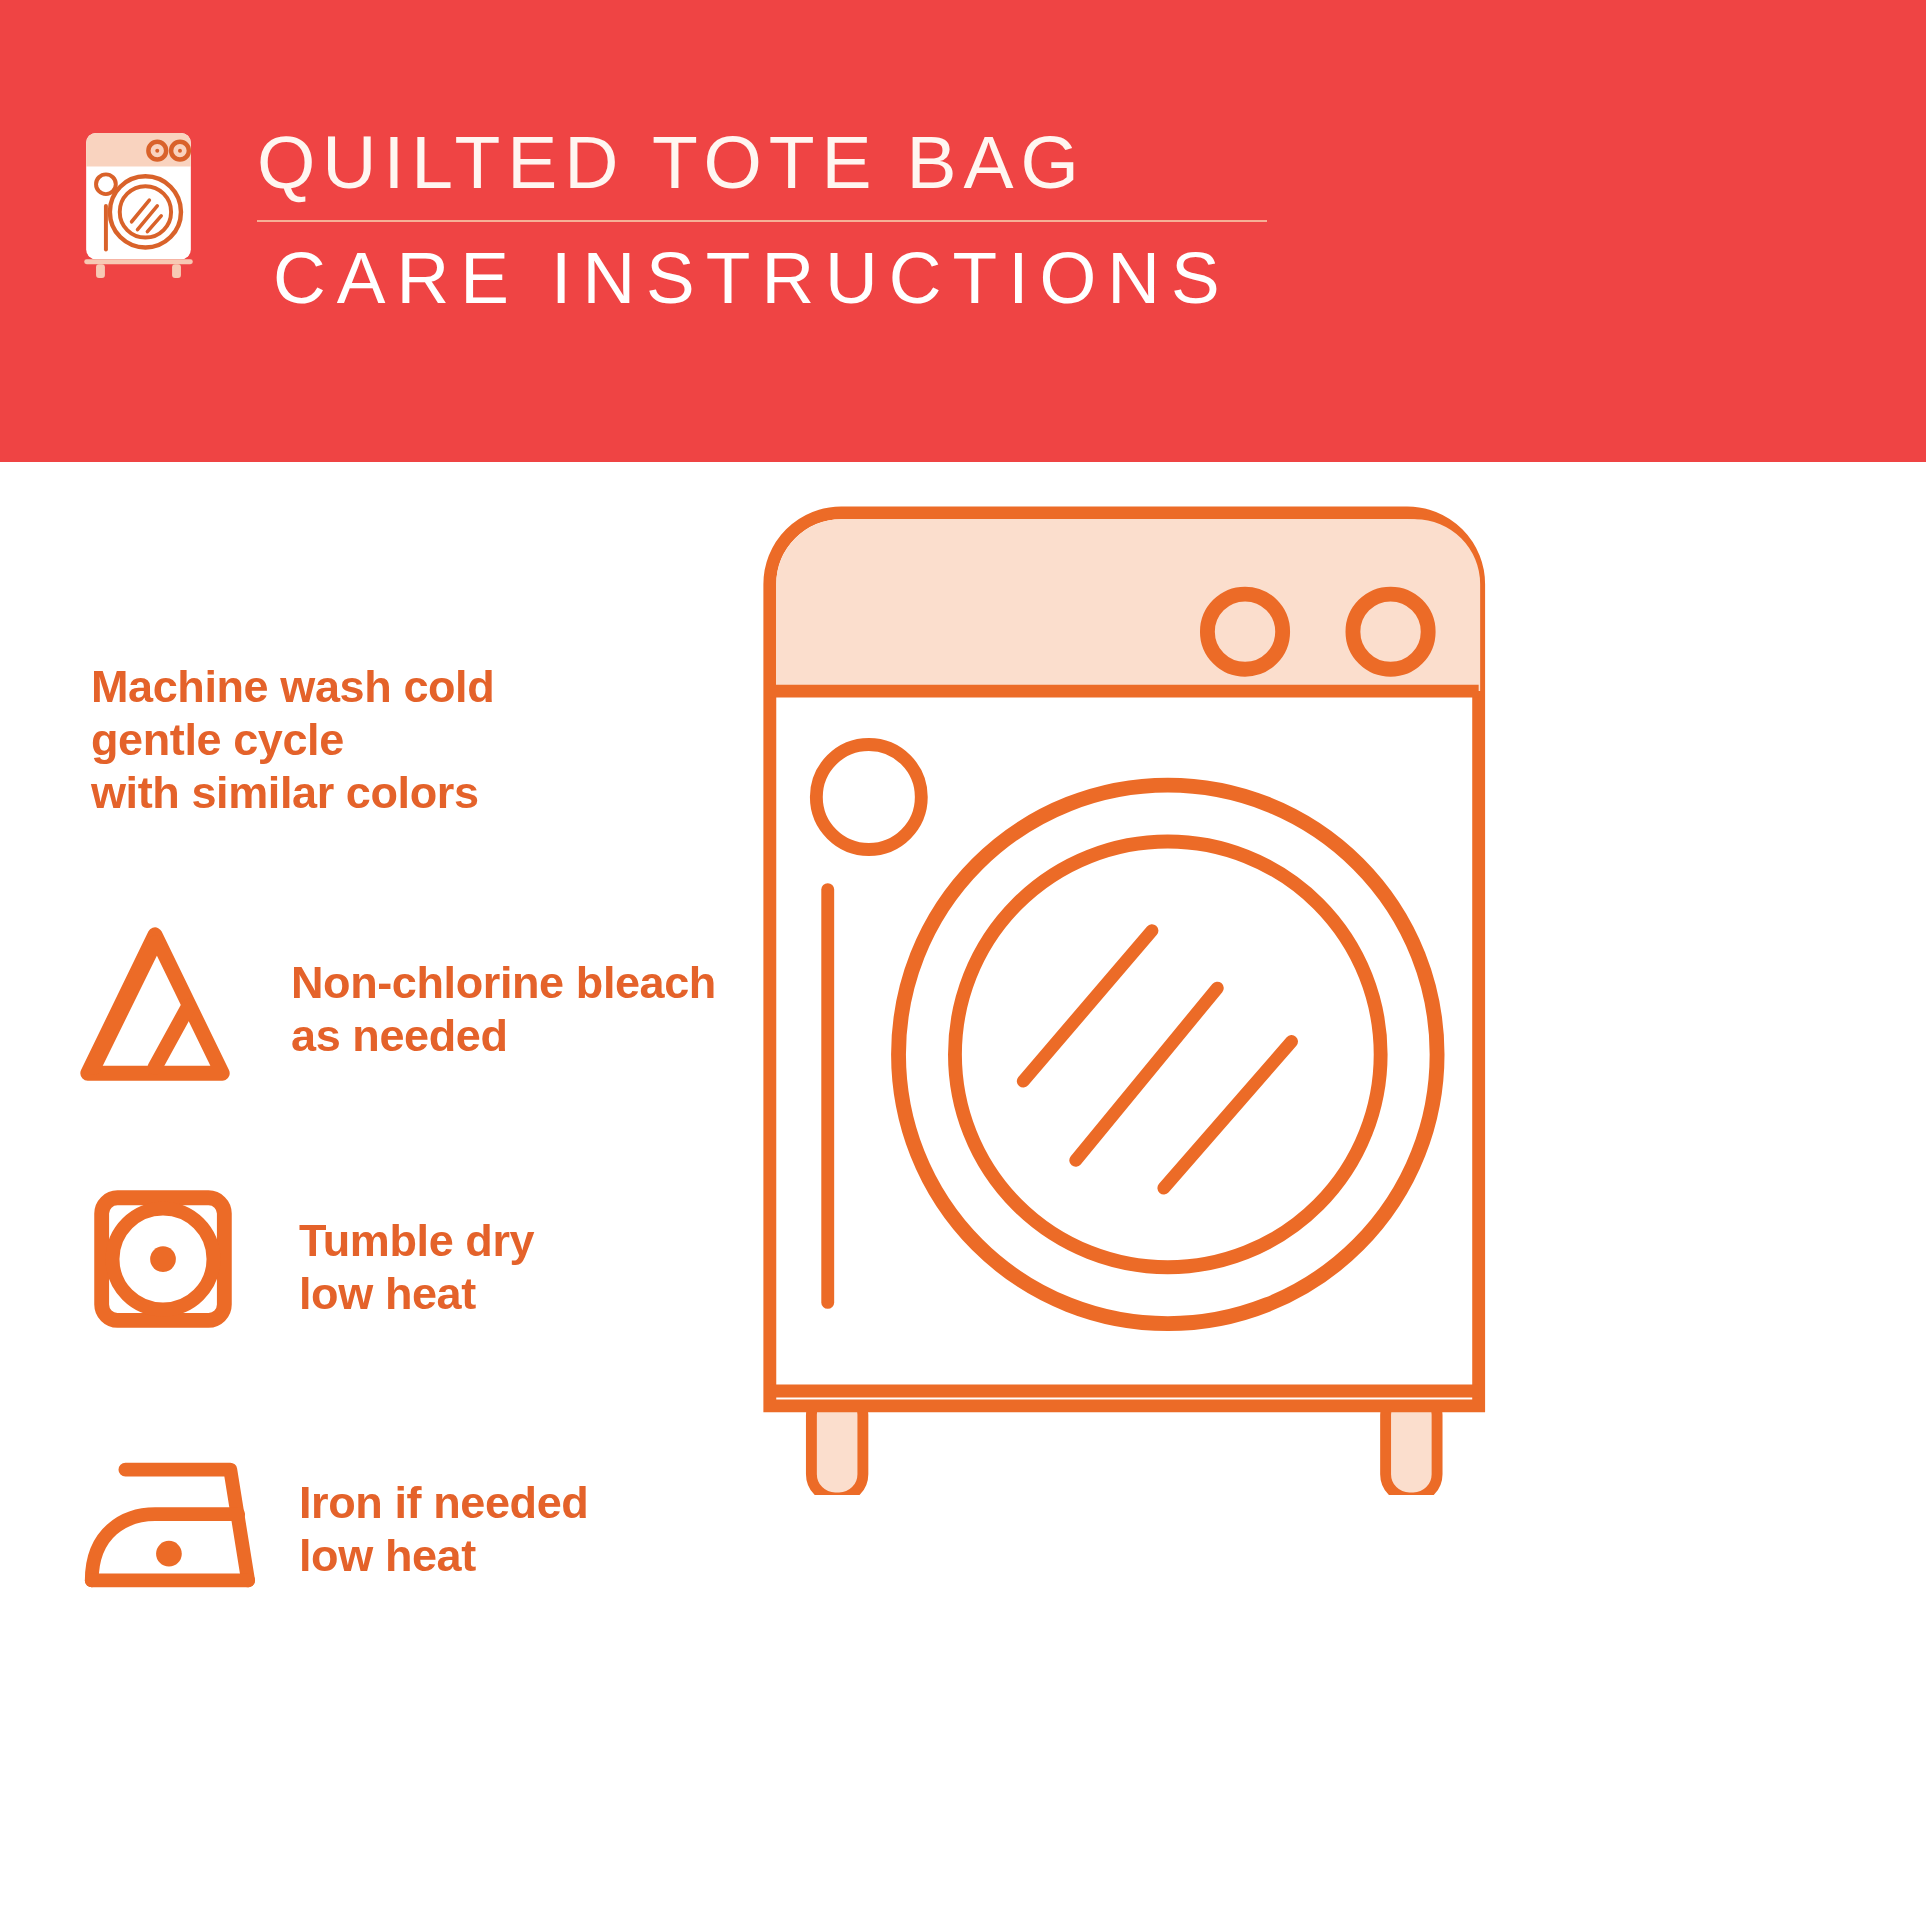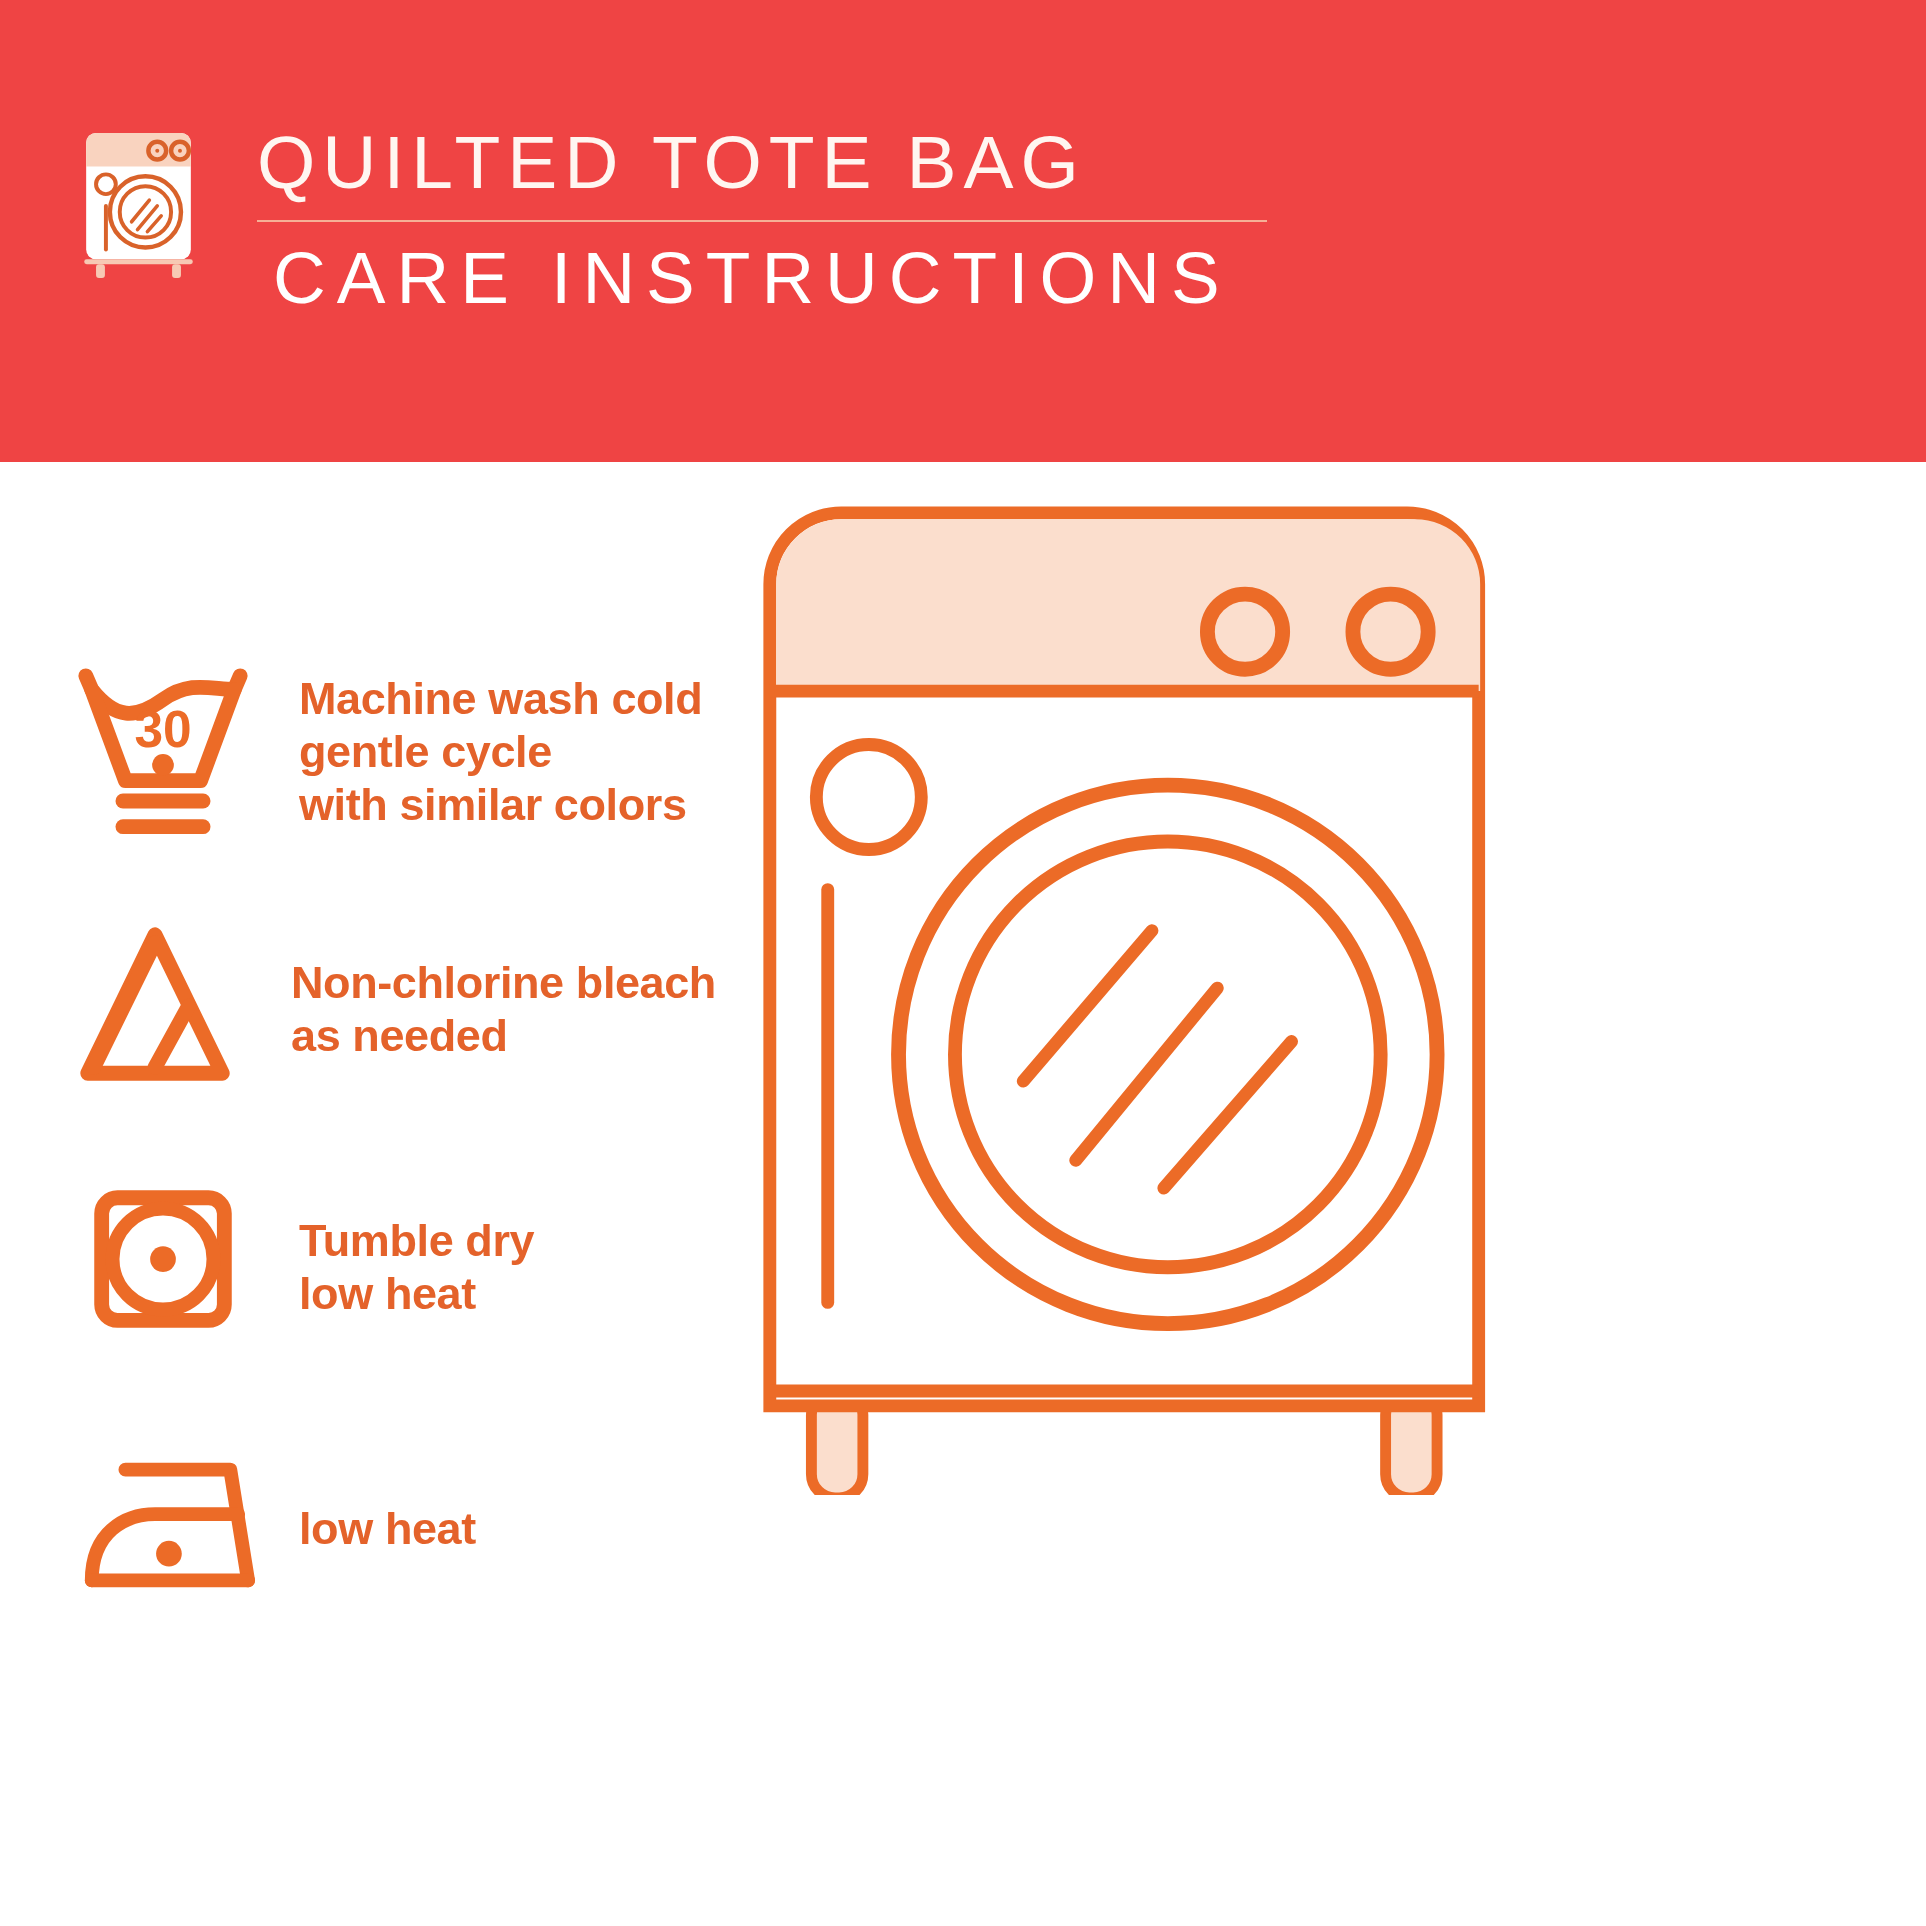--- a/index.html
+++ b/index.html
@@ -113,32 +113,20 @@
         <div class="title-rule"></div>
         <h2 class="subtitle">CARE INSTRUCTIONS</h2>
       </div>
 
     </div>
   </div>
 
   <div class="care-list">
 
     <div class="care-row row-1">
-      <div class="care-icon">
-        <svg width="198" height="183" viewBox="0 0 200 185" fill="none">
-          <g stroke="#EC6B27" stroke-width="15" stroke-linecap="round" stroke-linejoin="round" fill="none">
-            <path d="M22 16 L28 30 C52 60 72 60 100 40 C128 20 150 30 172 30 L178 16"></path>
-            <path d="M28 30 L62 122 L138 122 L172 30"></path>
-          </g>
-          <text x="100" y="88" text-anchor="middle" font-family="Liberation Sans, sans-serif" font-size="52" font-weight="700" fill="#EC6B27">30</text>
-          <circle cx="100" cy="106" r="11" fill="#EC6B27"></circle>
-          <rect x="52" y="135" width="96" height="15" rx="7.5" fill="#EC6B27"></rect>
-          <rect x="52" y="161" width="96" height="15" rx="7.5" fill="#EC6B27"></rect>
-        </svg>
-      </div>
       <div class="care-text">
         <div>Machine wash cold</div>
         <div>gentle cycle</div>
         <div>with similar colors</div>
       </div>
     </div>
 
     <div class="care-row row-2">
       <div class="care-icon">
         <svg width="198" height="183" viewBox="0 0 200 185" fill="none">
@@ -174,20 +162,21 @@
         <svg width="198" height="183" viewBox="0 0 200 185" fill="none">
           <g stroke="#EC6B27" stroke-width="14" stroke-linecap="round" stroke-linejoin="round" fill="none">
             <path d="M62 33 H168 L186 145"></path>
             <path d="M28 145 C28 96 62 78 92 78 H176"></path>
             <path d="M28 145 H186"></path>
           </g>
           <circle cx="106" cy="118" r="13" fill="#EC6B27"></circle>
         </svg>
       </div>
       <div class="care-text">
+        <div>Iron if needed</div>
         <div>low heat</div>
       </div>
     </div>
 
   </div>
 
   <div class="machine">
     <svg width="792" height="1000" viewBox="0 0 800 1010" fill="none">
 
       <g>

